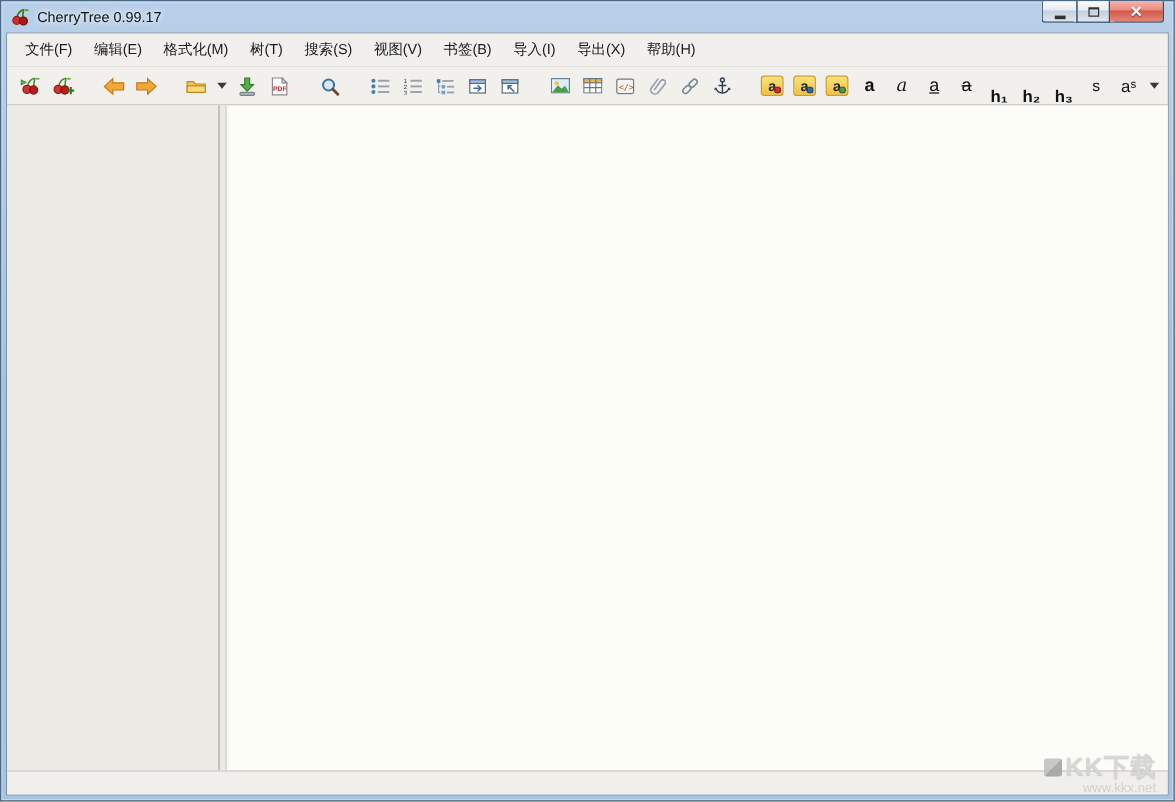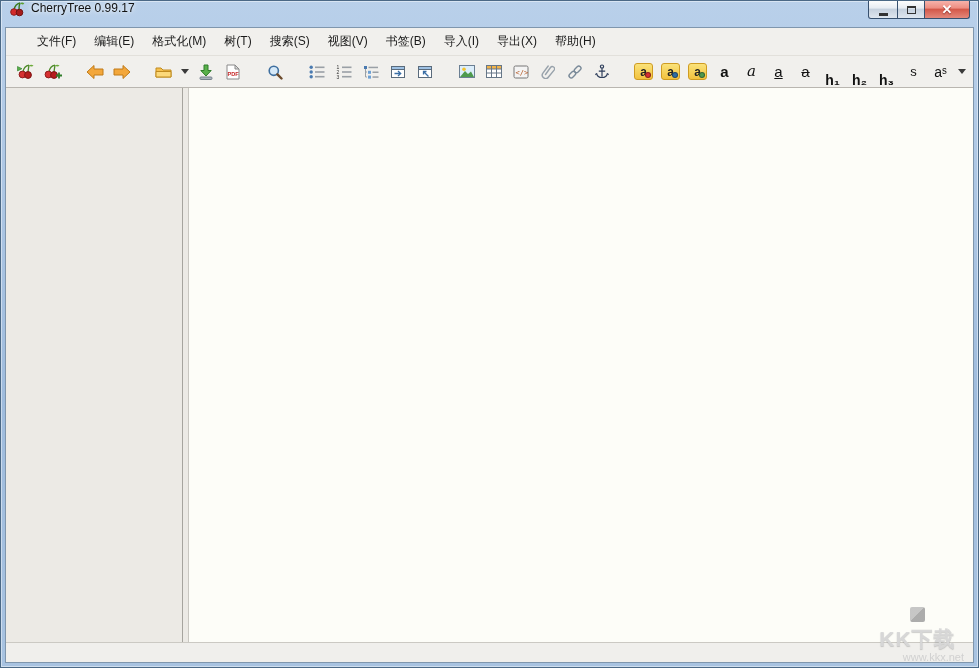--- a/index.html
+++ b/index.html
@@ -13,21 +13,21 @@
     background:linear-gradient(#b9d0ea, #9fbcdd 60%, #a8c3e1);
     border:1px solid #4b6986;
     box-shadow:inset 0 0 0 1px rgba(255,255,255,.45);
     padding:0 4px 4px 4px;
     position:relative;
   }
 
   
   .titlebar {
     height:26px; flex:0 0 26px;
-    display:flex; gap:6px;
+    display:flex; align-items:center; gap:6px;
     padding:0 4px; position:relative;
   }
   .app-icon { width:16px; height:16px; flex:0 0 16px; }
   .title-text { font-size:12px; color:#111; text-shadow:0 0 4px rgba(255,255,255,.9), 0 0 8px rgba(255,255,255,.7); }
 
   .win-controls { position:absolute; top:0; right:4px; display:flex; }
   .win-btn {
     height:18px; border:1px solid #37506e; border-top:none;
     background:linear-gradient(#fdfdfd, #e8edf3 40%, #c6d1de 50%, #dfe6ef);
     display:flex; align-items:center; justify-content:center;
@@ -47,21 +47,21 @@
   
   .app {
     flex:1; display:flex; flex-direction:column; min-height:0;
     background:#f0efec; border:1px solid #7f96ad;
   }
 
   
   .menubar {
     height:28px; flex:0 0 28px;
     display:flex; align-items:center;
-    padding:0 22px; background:#f1f0ed;
+    padding:0 6px; background:#f1f0ed;
     border-bottom:1px solid #e2e0db;
   }
   .menu-item { padding:5px 9px; cursor:default; white-space:nowrap; }
 
   
   .toolbar {
     height:32px; flex:0 0 32px;
     display:flex; align-items:center;
     padding:0 4px 0 6px; background:#f1f0ed;
     border-bottom:1px solid #b9b6b0;
@@ -106,21 +106,21 @@
     height:20px; flex:0 0 20px;
     background:#f0efec; border-top:1px solid #cbc9c3;
   }
 
   
   .watermark {
     position:absolute; right:14px; bottom:4px;
     display:flex; flex-direction:column; align-items:center;
     pointer-events:none; z-index:10;
   }
-  .wm-top { display:flex; align-items:center; gap:3px;flex-direction:column; }
+  .wm-top { display:flex; align-items:center; gap:3px; }
   .wm-logo { width:15px; height:15px; background:linear-gradient(135deg,#bdbdbd 50%,#9e9e9e 50%); border-radius:2px; opacity:.85; }
   .wm-name { font-size:21px; font-weight:bold; color:rgba(215,215,215,.95); letter-spacing:1px; text-shadow:0 1px 1px rgba(120,120,120,.35); }
   .wm-url { font-size:11px; color:rgba(205,205,205,.9); margin-top:-2px;margin-left:32px; }
 </style>
 </head>
 <body>
 
 <div class="window">
 
   <div class="titlebar">

